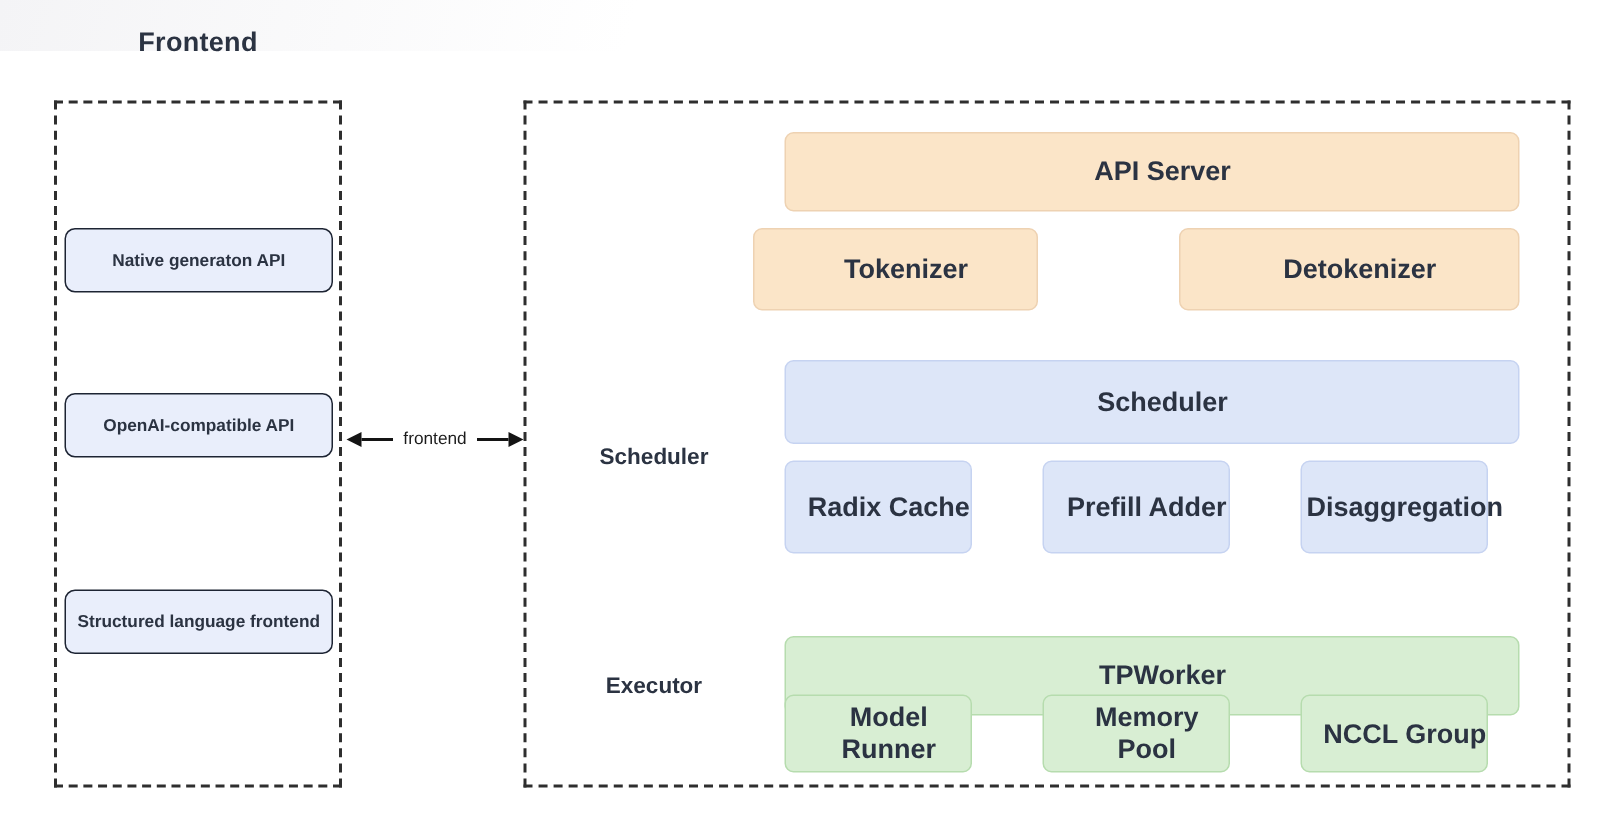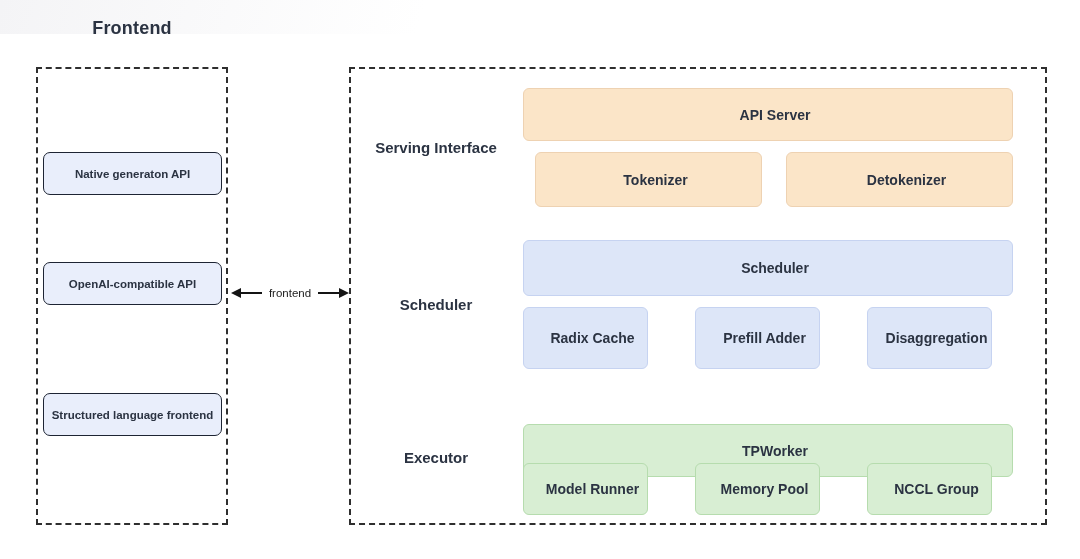--- a/index.html
+++ b/index.html
@@ -45,29 +45,29 @@
     position:absolute;left:352px;width:168px;display:flex;align-items:center;justify-content:center;
     font-size:15px;font-weight:700;text-align:center;color:var(--text,#2b3342);
   }
   .l-serving{top:88px;height:119px;}
   .l-scheduler{top:240px;height:129px;}
   .l-executor{top:400px;height:115px;}
 
   .be-box{
     position:absolute;box-sizing:border-box;border-radius:6px;
     display:flex;align-items:center;justify-content:center;
-    font-size:14px;font-weight:700;color:var(--text,#2b3342);text-align:center;padding-left:14px;
+    font-size:18px;font-weight:700;color:var(--text,#2b3342);text-align:center;padding-left:14px;
   }
   .orange{background:var(--orange-fill,#fbe5c8);border:1px solid var(--orange-border,#eed2b2);}
   .blue{background:var(--blue-fill,#dde6f8);border:1px solid var(--blue-border,#c6d3f1);}
   .green{background:var(--green-fill,#d8eed3);border:1px solid var(--green-border,#b6dcae);}
 
   .wide{left:523px;width:490px;}
   .b-api{top:88px;height:53px;}
-  .b-tok{left:535px;width:227px;top:152px;height:55px;}
+  .b-tok{left:502px;width:190px;top:152px;height:55px;}
   .b-detok{left:786px;width:227px;top:152px;height:55px;}
   .b-sched{top:240px;height:56px;}
   .sub{width:125px;}
   .c0{left:523px;} .c1{left:695px;} .c2{left:867px;}
   .r-blue{top:307px;height:62px;}
   .b-tpw{top:400px;height:53px;margin-top:24px;}
   .r-green{top:463px;height:52px;}
 </style>
 </head>
 <body>
@@ -85,21 +85,20 @@
   <div class="fe-box fe2">Structured language frontend</div>
 
   <div class="arrow">
     <span class="ah ah-left"></span>
     <span class="aline"></span>
     <span class="alabel">frontend</span>
     <span class="aline"></span>
     <span class="ah ah-right"></span>
   </div>
 
-  <div class="sec-label l-serving">Serving Interface</div>
   <div class="sec-label l-scheduler">Scheduler</div>
   <div class="sec-label l-executor">Executor</div>
 
   <div class="be-box orange wide b-api">API Server</div>
   <div class="be-box orange b-tok">Tokenizer</div>
   <div class="be-box orange b-detok">Detokenizer</div>
 
   <div class="be-box blue wide b-sched">Scheduler</div>
   <div class="be-box blue sub c0 r-blue">Radix Cache</div>
   <div class="be-box blue sub c1 r-blue">Prefill Adder</div>

